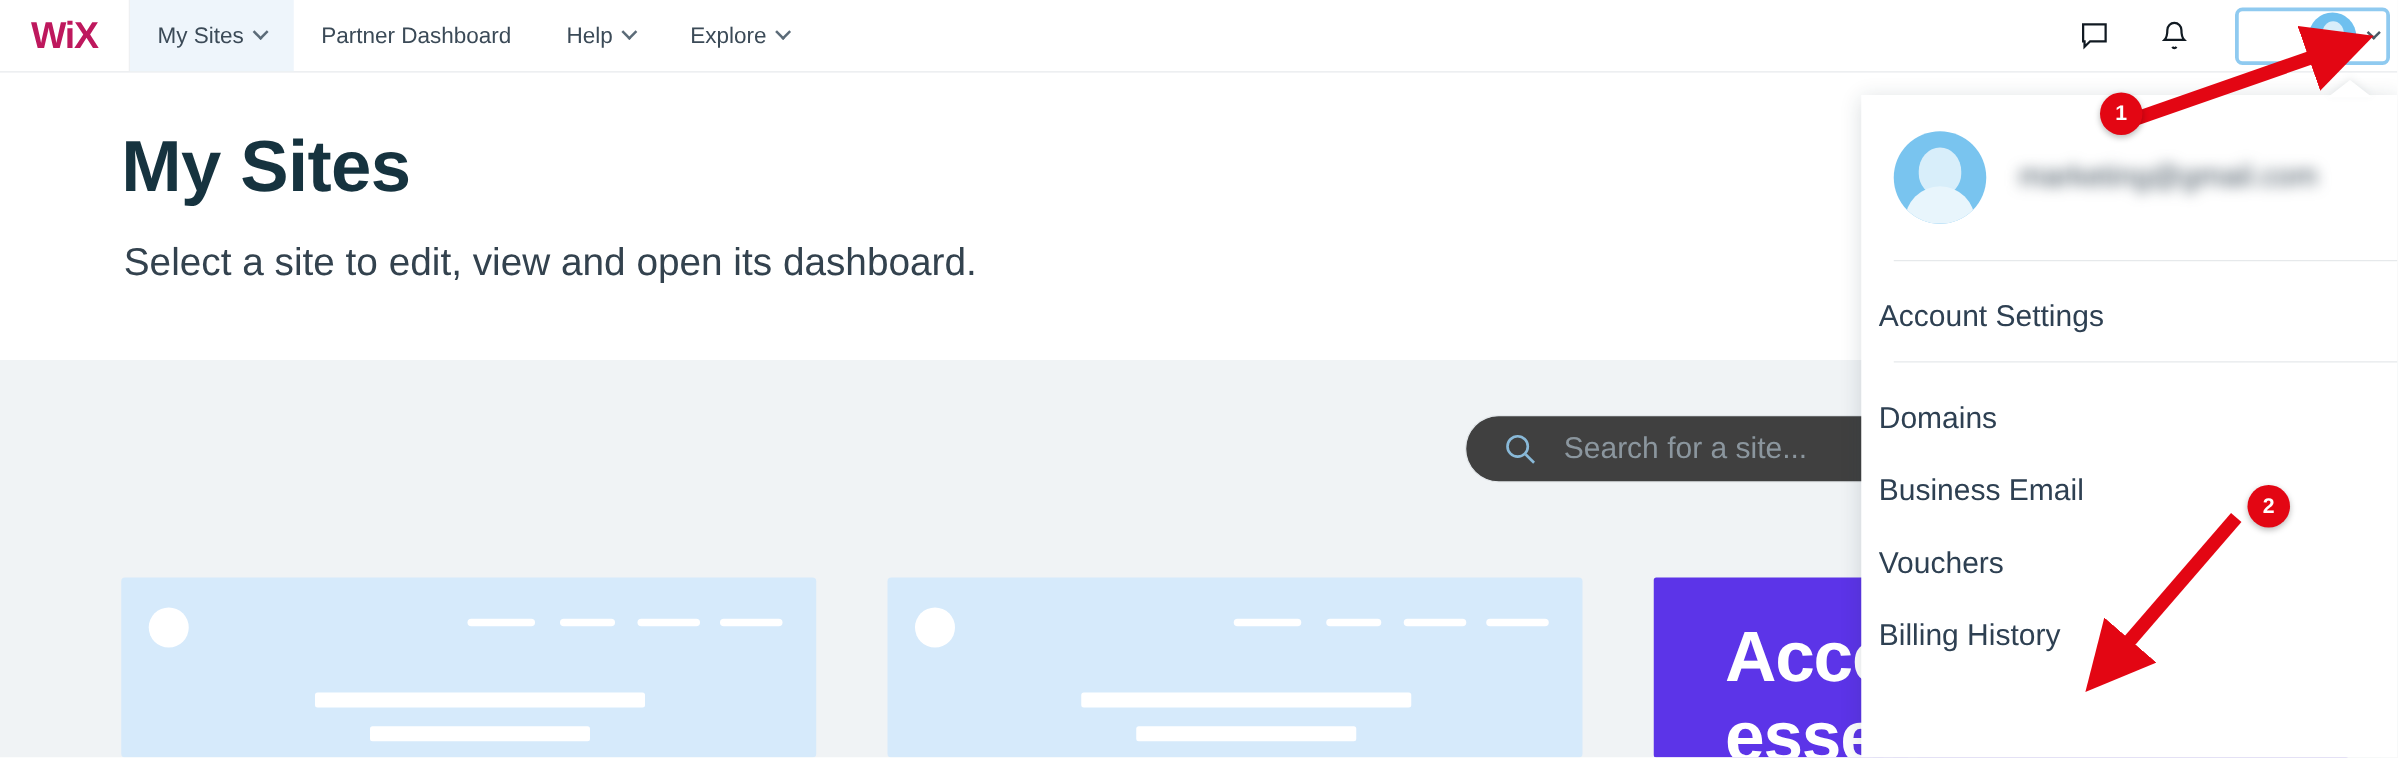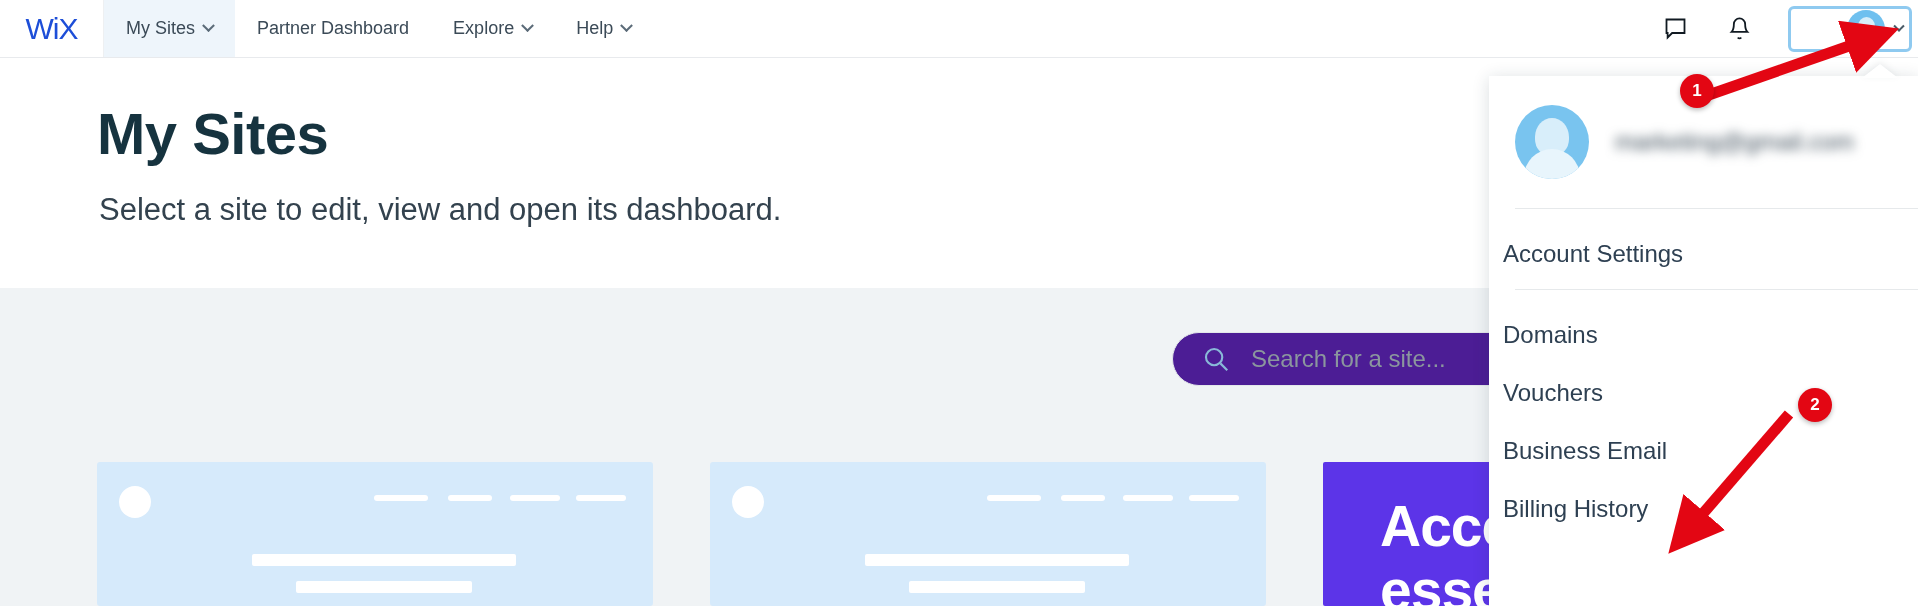--- a/index.html
+++ b/index.html
@@ -17,21 +17,21 @@
     background: #ffffff;
     border-bottom: 1px solid #e8eaed;
     display: flex; align-items: stretch;
     z-index: 5;
   }
   .logo-cell {
     width: 104px; height: 57px;
     display: flex; align-items: center; justify-content: center;
     border-right: 1px solid #eef0f2;
   }
-  .wix-logo { font-weight: 400; font-size: 30px; color: #1d4ed8; letter-spacing: -1px; font-family:"Liberation Sans", sans-serif; }
+  .wix-logo { font-weight: 700; font-size: 30px; color: #be185d; letter-spacing: -1px; font-family:"Liberation Sans", sans-serif; }
   .nav-item {
     display: flex; align-items: center; gap: 9px;
     padding: 0 22px; height: 57px;
     font-size: 18px; color: #3b4a57; cursor: pointer;
     white-space: nowrap;
   }
   .nav-item.active { background: #eef5fb; }
   .chev {
     display:inline-block;
     width: 9px; height: 9px;
@@ -85,21 +85,21 @@
   }
 
   
   .body-area {
     position: absolute; top: 288px; left: 0; width: 1918px; height: 318px;
     background: #f0f3f5;
   }
   .search-box {
     position: absolute; left: 1172px; top: 44px;
     width: 470px; height: 54px;
-    background: #4c1d95;
+    background: #404040;
     border: 1px solid #e3e7ea;
     border-radius: 27px;
     display: flex; align-items: center; gap: 20px;
     padding-left: 28px;
   }
   .search-ph { font-size: 24px; color: #8b969e; }
 
   .cards {
     position: absolute; left: 97px; top: 174px;
     display: flex; gap: 57px;
@@ -197,26 +197,26 @@
     <div class="nav-item active">
       <span>My Sites</span>
       <span class="chev"></span>
     </div>
 
     <div class="nav-item">
       <span>Partner Dashboard</span>
     </div>
 
     <div class="nav-item">
+      <span>Help</span>
+      <span class="chev"></span>
+    </div>
+
+    <div class="nav-item">
       <span>Explore</span>
-      <span class="chev"></span>
-    </div>
-
-    <div class="nav-item">
-      <span>Help</span>
       <span class="chev"></span>
     </div>
 
     <div class="nav-right">
       <div class="icon-btn">
         <svg width="27" height="27" viewBox="0 0 24 24" fill="none" stroke="#111a22" stroke-width="1.6">
           <path d="M4 4h16v12H9l-4 4v-4H4z"></path>
         </svg>
       </div>
       <div class="icon-btn">
@@ -300,24 +300,24 @@
       </div>
     </div>
 
     <div class="dd-sep"></div>
 
     <div class="dd-group">
       <div class="dd-item">
         <span>Domains</span>
       </div>
       <div class="dd-item">
+        <span>Business Email</span>
+      </div>
+      <div class="dd-item">
         <span>Vouchers</span>
-      </div>
-      <div class="dd-item">
-        <span>Business Email</span>
       </div>
       <div class="dd-item">
         <span>Billing History</span>
       </div>
       <div class="dd-item">
         
       </div>
     </div>
   </div>
 

